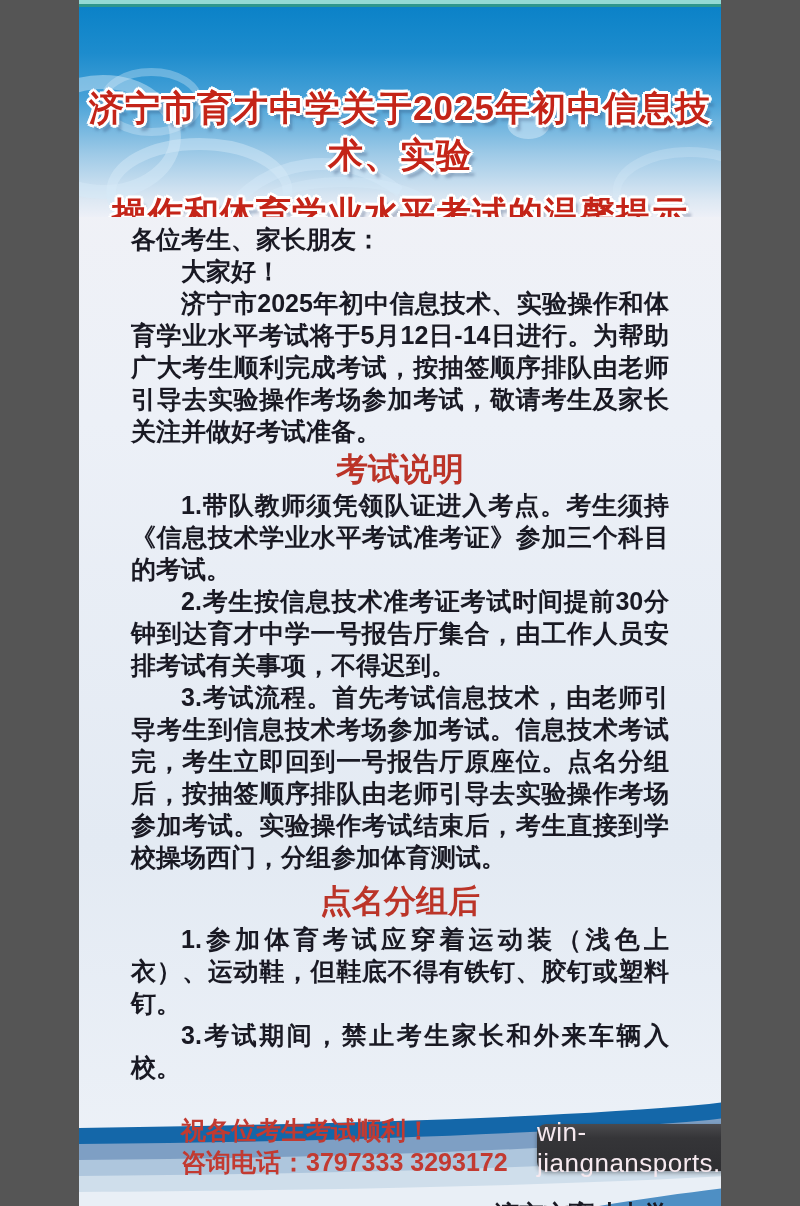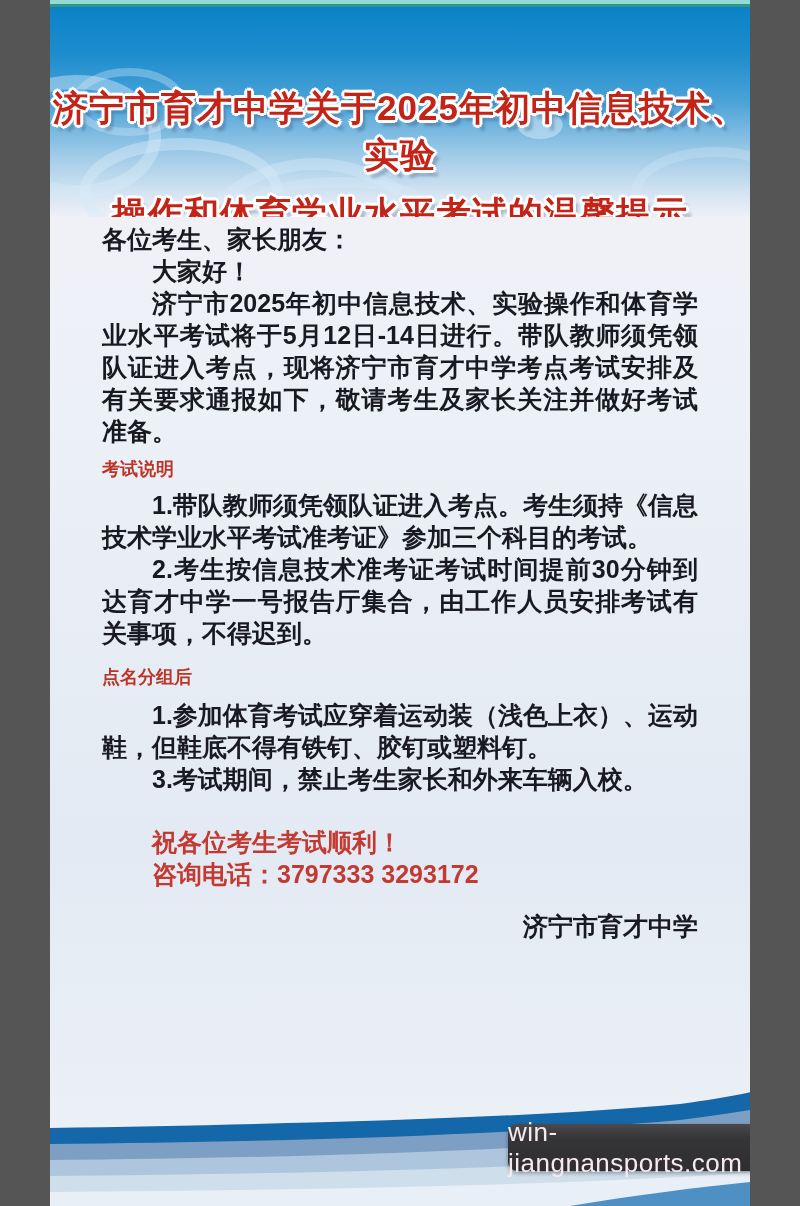--- a/index.html
+++ b/index.html
@@ -1,20 +1,20 @@
 <!DOCTYPE html>
 <html><head>
 <meta charset="utf-8">
 <style>
   * { margin: 0; padding: 0; box-sizing: border-box; }
   html, body { background: #555; }
   body { display: flex; justify-content: center; }
   .page {
     position: relative;
-    width: 700px;
+    width: 642px;
     height: 1206px;
     overflow: hidden;
     background: linear-gradient(180deg, #f3f2f6 0%, #ecf0f7 35%, #e3eaf3 70%, #eef2f8 100%);
     font-family: "Liberation Sans", "DejaVu Sans", sans-serif;
   }
   .top-strip-light { height: 4px; background: #93d9d4; }
   .top-strip-dark  { height: 3px; background: #2f968c; }
   .header {
     position: relative;
     height: 210px;
@@ -43,23 +43,24 @@
     z-index: 2;
     padding: 6px 52px 0 52px;
     color: #191923;
     font-size: 25px;
     line-height: 32px;
     font-weight: 600;
     text-align: justify;
   }
   .indent { text-indent: 2em; }
   .section-heading {
+    text-align: center;
     text-indent: 0;
     color: #bb3428;
-    font-size: 18px;
+    font-size: 32px;
     font-weight: 700;
   }
   .section-heading.first { margin: 6px 0 4px 0; }
   .section-heading.second { margin: 12px 0 6px 0; }
   .red { color: #c23a31; }
   .wish { margin-top: 31px; }
   .signature { text-align: right; text-indent: 0; }
   .signature.school { margin-top: 20px; }
   .footer-waves {
     position: absolute;
@@ -106,25 +107,26 @@
       </g>
       <ellipse cx="560" cy="118" rx="26" ry="14" fill="#cfe7f8" fill-opacity="0.55"></ellipse>
     </svg>
     <div class="title line1">济宁市育才中学关于2025年初中信息技术、实验</div>
     <div class="title line2">操作和体育学业水平考试的温馨提示</div>
   </header>
 
   <main class="content">
     <p>各位考生、家长朋友：</p>
     <p class="indent">大家好！</p>
-    <p class="indent">济宁市2025年初中信息技术、实验操作和体育学业水平考试将于5月12日-14日进行。带队教师须凭领队证进入考点，现将济宁市育才中学考点考试安排及有关要求通报如下，敬请考生及家长关注并做好考试准备。</p>
+    <p class="indent">济宁市2025年初中信息技术、实验操作和体育学业水平考试将于5月12日-14日进行。为帮助广大考生顺利完成考试，按抽签顺序排队由老师引导去实验操作考场参加考试，敬请考生及家长关注并做好考试准备。</p>
 
     <h2 class="section-heading first">考试说明</h2>
     <p class="indent">1.带队教师须凭领队证进入考点。考生须持《信息技术学业水平考试准考证》参加三个科目的考试。</p>
     <p class="indent">2.考生按信息技术准考证考试时间提前30分钟到达育才中学一号报告厅集合，由工作人员安排考试有关事项，不得迟到。</p>
+    <p class="indent">3.考试流程。首先考试信息技术，由老师引导考生到信息技术考场参加考试。信息技术考试完，考生立即回到一号报告厅原座位。点名分组后，按抽签顺序排队由老师引导去实验操作考场参加考试。实验操作考试结束后，考生直接到学校操场西门，分组参加体育测试。</p>
 
     <h2 class="section-heading second">点名分组后</h2>
     <p class="indent">1.参加体育考试应穿着运动装（浅色上衣）、运动鞋，但鞋底不得有铁钉、胶钉或塑料钉。</p>
     <p class="indent">3.考试期间，禁止考生家长和外来车辆入校。</p>
 
     <p class="red indent wish">祝各位考生考试顺利！</p>
     <p class="red indent">咨询电话：3797333  3293172</p>
 
     <div class="signature school">济宁市育才中学</div>
   </main>

